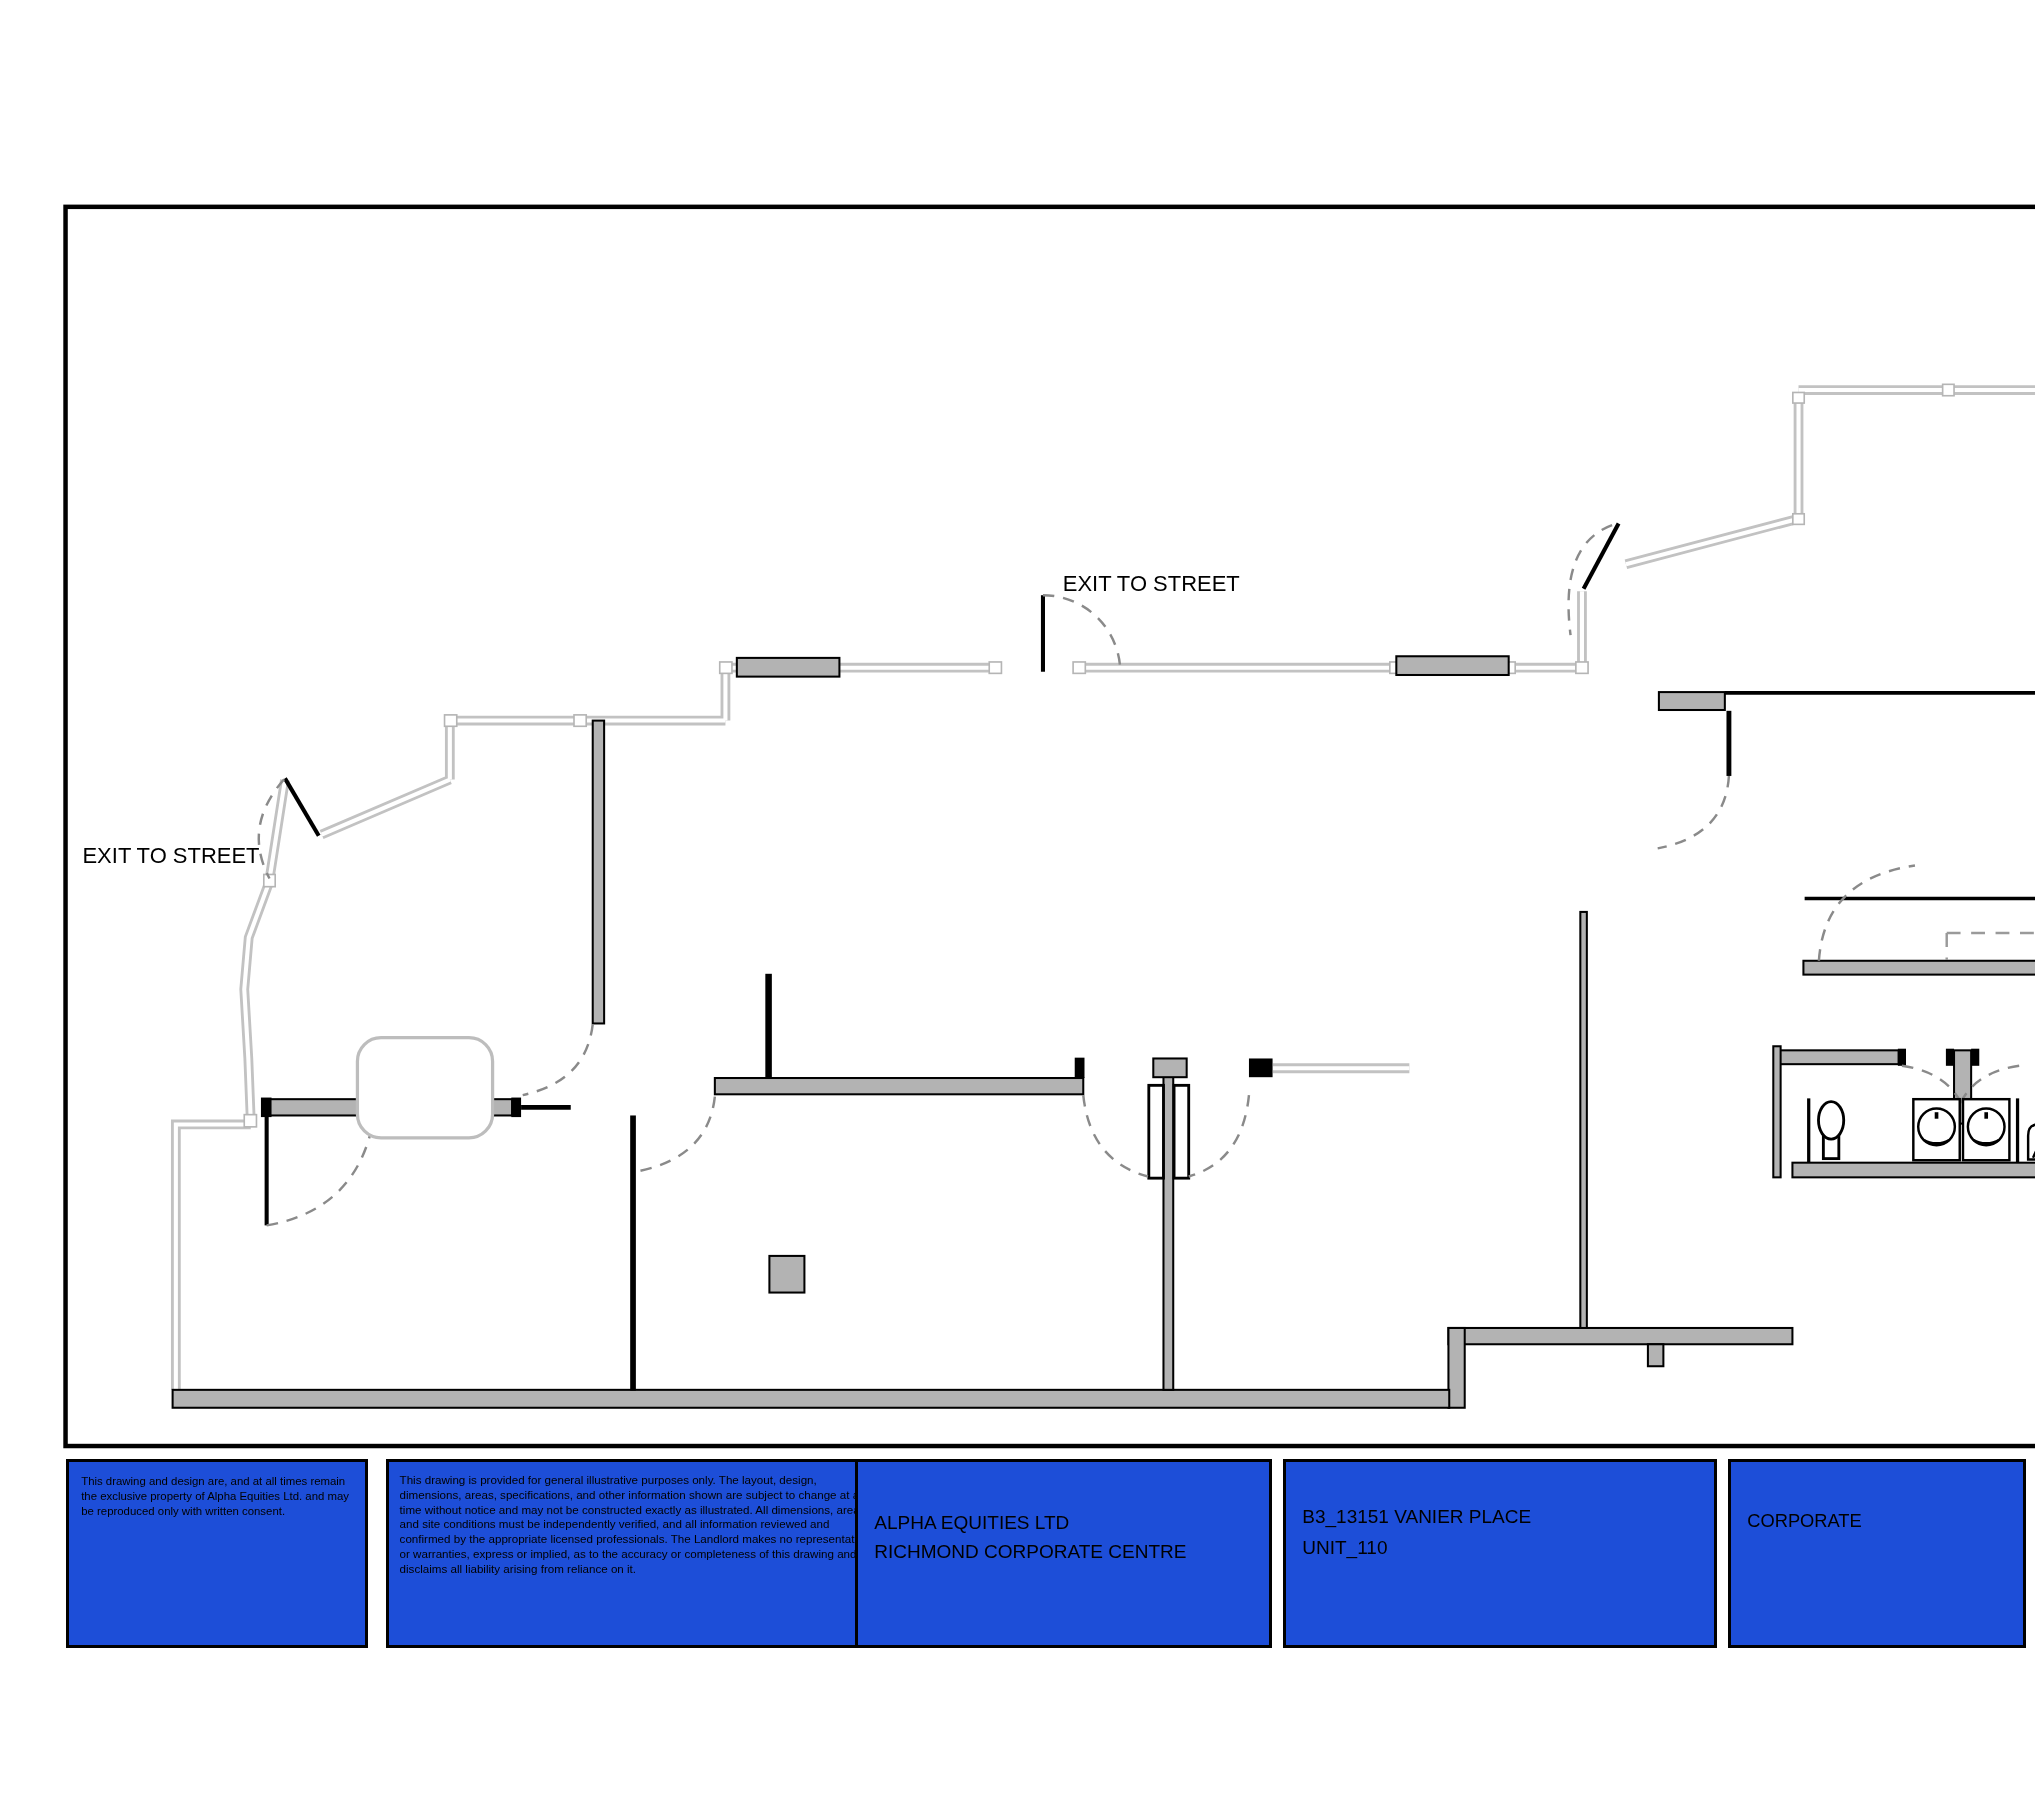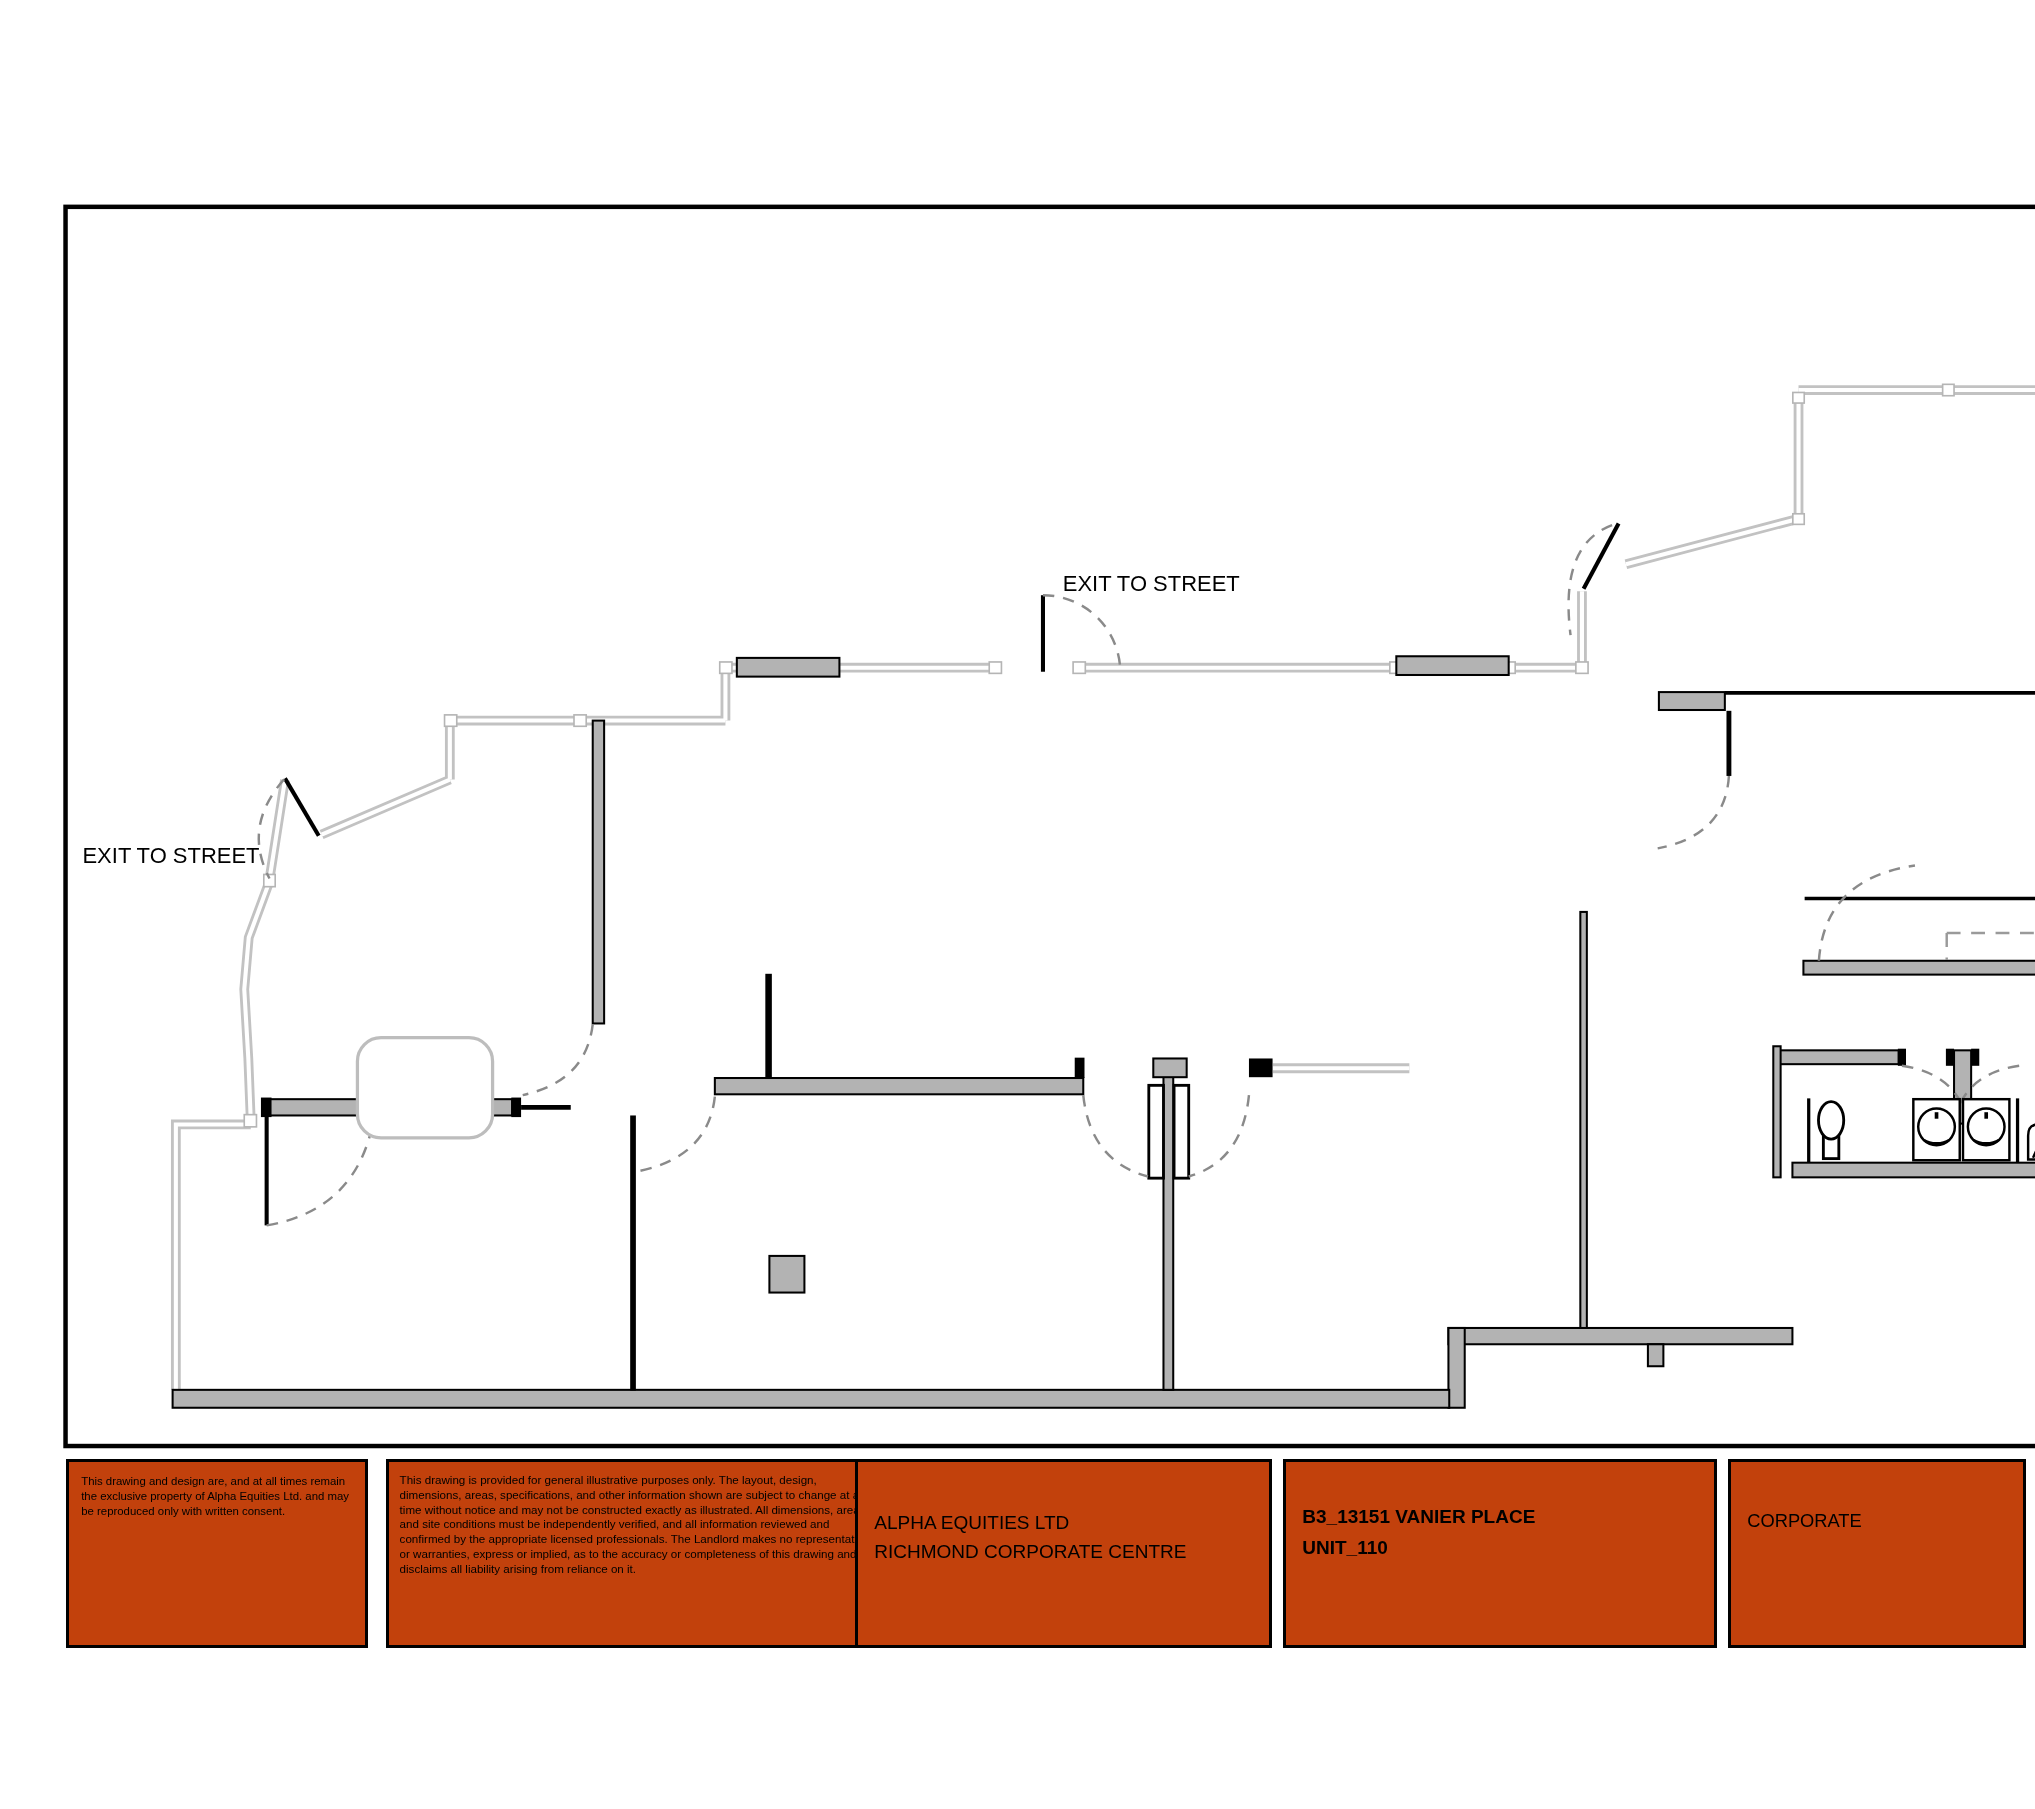--- a/index.html
+++ b/index.html
@@ -1,29 +1,29 @@
 <!DOCTYPE html>
 <html style="font-size:6.5px"><head>
 <meta charset="utf-8">
 <style>
   html,body{margin:0;padding:0;background:#ffffff;}
   body{width:2342px;height:1810px;position:relative;font-family:"Liberation Sans",sans-serif;}
   .sheet{position:absolute;left:0;top:0;width:2342px;height:1810px;}
   svg text{font-family:"Liberation Sans",sans-serif;}
   
-  .tb{position:absolute;border:3.7px solid #000;background:#c2410c;box-sizing:border-box;color:#000;}
+  .tb{position:absolute;border:3.7px solid #000;background:#1d4ed8;box-sizing:border-box;color:#000;}
   .tb-copy{left:66px;top:1459px;width:302px;height:189px;}
   .tb-disc{left:386px;top:1459px;width:502px;height:189px;}
   .tb-comp{left:855px;top:1459px;width:417px;height:189px;}
   .tb-proj{left:1283px;top:1459px;width:434px;height:189px;}
   .tb-sheet{left:1728px;top:1459px;width:298px;height:189px;}
   .tb-copy .txt{margin:12.2px 10.6px 0 12.2px;font-size:11.4px;line-height:1.32;}
   .tb-disc .txt{margin:10.6px 9px 0 10.6px;font-size:11.6px;line-height:1.29;}
   .tb-comp .txt{margin:47px 0 0 16.3px;font-size:19px;line-height:1.5;white-space:pre-line;}
-  .tb-proj .txt{margin:40px 0 0 16.3px;font-size:19px;line-height:1.62;white-space:pre-line;font-weight:bold;}
+  .tb-proj .txt{margin:40px 0 0 16.3px;font-size:19px;line-height:1.62;white-space:pre-line;}
   .tb-sheet .txt{margin:48px 0 0 16.3px;font-size:18.3px;}
 </style>
 </head>
 <body>
 
 <div class="sheet">
 <svg width="2342" height="1810" viewBox="0 0 5753 4446">
 
   <rect x="161" y="508" width="5390" height="3044" fill="none" stroke="#000" stroke-width="11"></rect>
 

